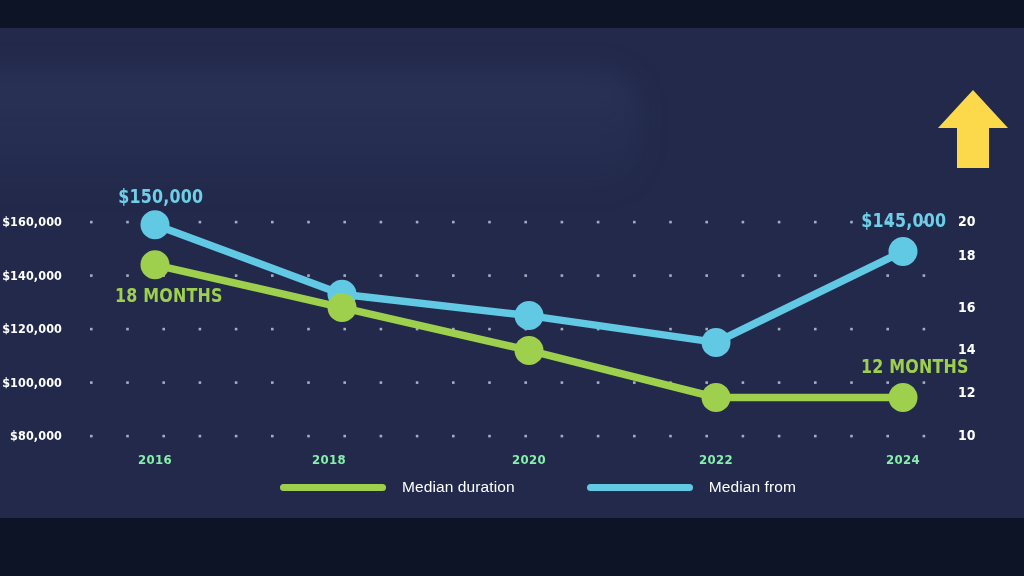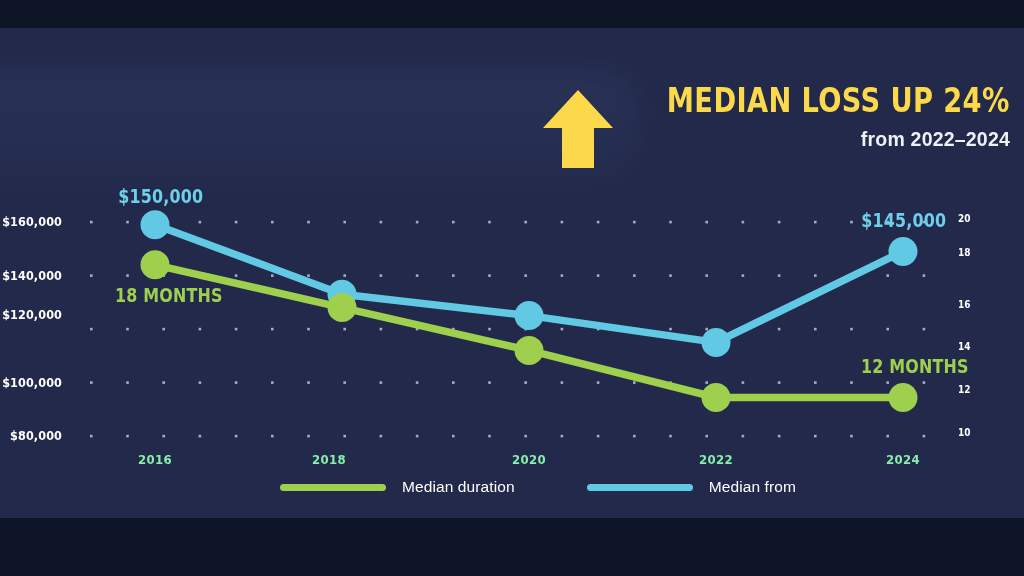--- a/index.html
+++ b/index.html
@@ -88,21 +88,21 @@
     font-size: 12.5px;
     white-space: nowrap;
     letter-spacing: 0.1px;
   }
   .y-right-lab {
     position: absolute;
     left: 958px;
     font-family: "DejaVu Sans Condensed", "Liberation Sans", sans-serif;
     font-weight: 700;
     color: #ffffff;
-    font-size: 10px;
+    font-size: 14px;
     white-space: nowrap;
   }
   .x-lab {
     position: absolute;
     font-family: "DejaVu Sans Condensed", "Liberation Sans", sans-serif;
     font-weight: 700;
     color: #86efac;
     font-size: 13px;
     white-space: nowrap;
     transform: translateX(-50%);
@@ -293,21 +293,21 @@
           <circle cx="342.0" cy="307.6" r="14.5" fill="#9ed04e"></circle>
           <circle cx="529.0" cy="350.4" r="14.5" fill="#9ed04e"></circle>
           <circle cx="716.0" cy="397.5" r="14.5" fill="#9ed04e"></circle>
           <circle cx="903.0" cy="397.5" r="14.5" fill="#9ed04e"></circle>
         </g>
     </svg>
 
     <div id="y-left-ticks">
         <div class="y-left-lab" style="top: 428px; text-align: center;">$80,000</div>
         <div class="y-left-lab" style="top: 374.5px;">$100,000</div>
-        <div class="y-left-lab" style="top: 307px;">$120,000</div>
+        <div class="y-left-lab" style="top: 321px;">$120,000</div>
         <div class="y-left-lab" style="top: 267.5px;">$140,000</div>
         <div class="y-left-lab" style="top: 214px; margin-left: 16px;">$160,000</div>
       </div>
     <div id="y-right-ticks">
         <div class="y-right-lab" style="top: 427px;">10</div>
         <div class="y-right-lab" style="top: 384.2px;">12</div>
         <div class="y-right-lab" style="top: 341.4px;">14</div>
         <div class="y-right-lab" style="top: 298.6px;">16</div>
         <div class="y-right-lab" style="top: 247px;">18</div>
         <div class="y-right-lab" style="top: 213px;">20</div>
@@ -324,24 +324,20 @@
         <div class="pt-annot green" style="left: 111px; top: 284px; color: rgb(158, 208, 78);">18 MONTHS</div>
         <div class="pt-annot blue" style="left: 858px; top: 209px; color: rgb(110, 207, 232);">$145,000</div>
         <div class="pt-annot green" style="left: 857px; top: 355px; color: rgb(158, 208, 78);">12 MONTHS</div>
       </div>
   </div>
 
   <div class="headline">
     <svg class="arrow-up" viewBox="0 0 74 82">
       <polygon points="37,2 72,40 53,40 53,80 21,80 21,40 2,40" fill="#fbd94b"></polygon>
     </svg>
-    <div class="headline-text">
-      <div class="headline-main">MEDIAN LOSS UP 24%</div>
-      <div class="headline-sub">from 2022–2024</div>
-    </div>
   </div>
 
   <div class="legend">
     <div class="legend-item">
       <span class="legend-swatch" id="sw0" style="background: rgb(158, 208, 78);"></span>
       <span class="legend-text">Median duration</span>
     </div>
     <div class="legend-item">
       <span class="legend-swatch" id="sw1" style="background: rgb(98, 201, 228);"></span>
       <span class="legend-text">Median from</span>

